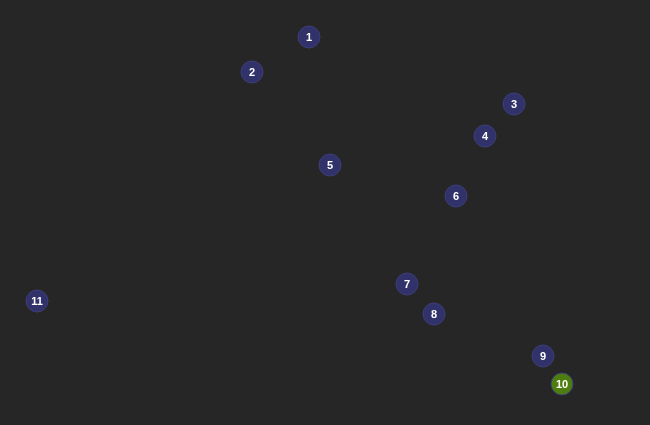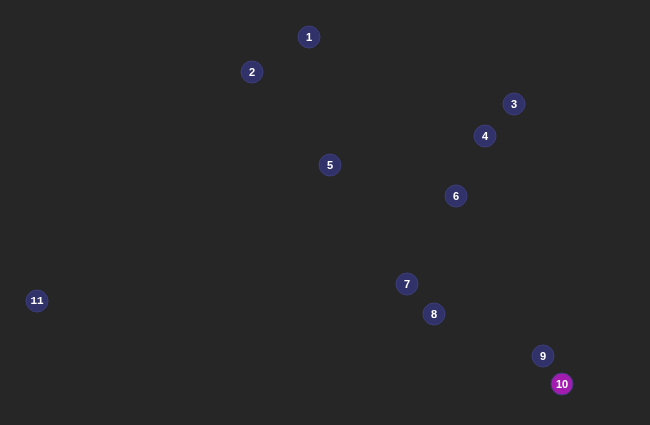--- a/index.html
+++ b/index.html
@@ -43,15 +43,15 @@
 <div id="canvas" style="background: rgb(38, 38, 38);">
     <div class="marker" style="left: 309px; top: 37px; background: rgb(50, 50, 107); border-color: rgb(61, 61, 122); color: rgb(255, 255, 255);">1</div>
     <div class="marker" style="left: 252px; top: 72px; background: rgb(50, 50, 107); border-color: rgb(61, 61, 122); color: rgb(255, 255, 255);">2</div>
     <div class="marker" style="left: 514px; top: 104px; background: rgb(50, 50, 107); border-color: rgb(61, 61, 122); color: rgb(255, 255, 255);">3</div>
     <div class="marker" style="left: 485px; top: 136px; background: rgb(50, 50, 107); border-color: rgb(61, 61, 122); color: rgb(255, 255, 255);">4</div>
     <div class="marker" style="left: 330px; top: 165px; background: rgb(50, 50, 107); border-color: rgb(61, 61, 122); color: rgb(255, 255, 255);">5</div>
     <div class="marker" style="left: 456px; top: 196px; background: rgb(50, 50, 107); border-color: rgb(61, 61, 122); color: rgb(255, 255, 255);">6</div>
     <div class="marker" style="left: 407px; top: 284px; background: rgb(50, 50, 107); border-color: rgb(61, 61, 122); color: rgb(255, 255, 255);">7</div>
     <div class="marker" style="left: 434px; top: 314px; background: rgb(50, 50, 107); border-color: rgb(61, 61, 122); color: rgb(255, 255, 255);">8</div>
     <div class="marker" style="left: 543px; top: 356px; background: rgb(50, 50, 107); border-color: rgb(61, 61, 122); color: rgb(255, 255, 255);">9</div>
-    <div class="marker" style="left: 562px; top: 384px; background: #a21caf; border-color: rgb(61, 61, 122); color: rgb(255, 255, 255);">10</div>
-    <div class="marker" style="left: 37px; top: 301px; background: rgb(50, 50, 107); border-color: rgb(61, 61, 122); color: rgb(255, 255, 255); font-family: Liberation Mono, monospace;">11</div>
+    <div class="marker" style="left: 562px; top: 384px; background: #4d7c0f; border-color: rgb(61, 61, 122); color: rgb(255, 255, 255);">10</div>
+    <div class="marker" style="left: 37px; top: 301px; background: rgb(50, 50, 107); border-color: rgb(61, 61, 122); color: rgb(255, 255, 255);">11</div>
   </div>
 
 </body></html>

